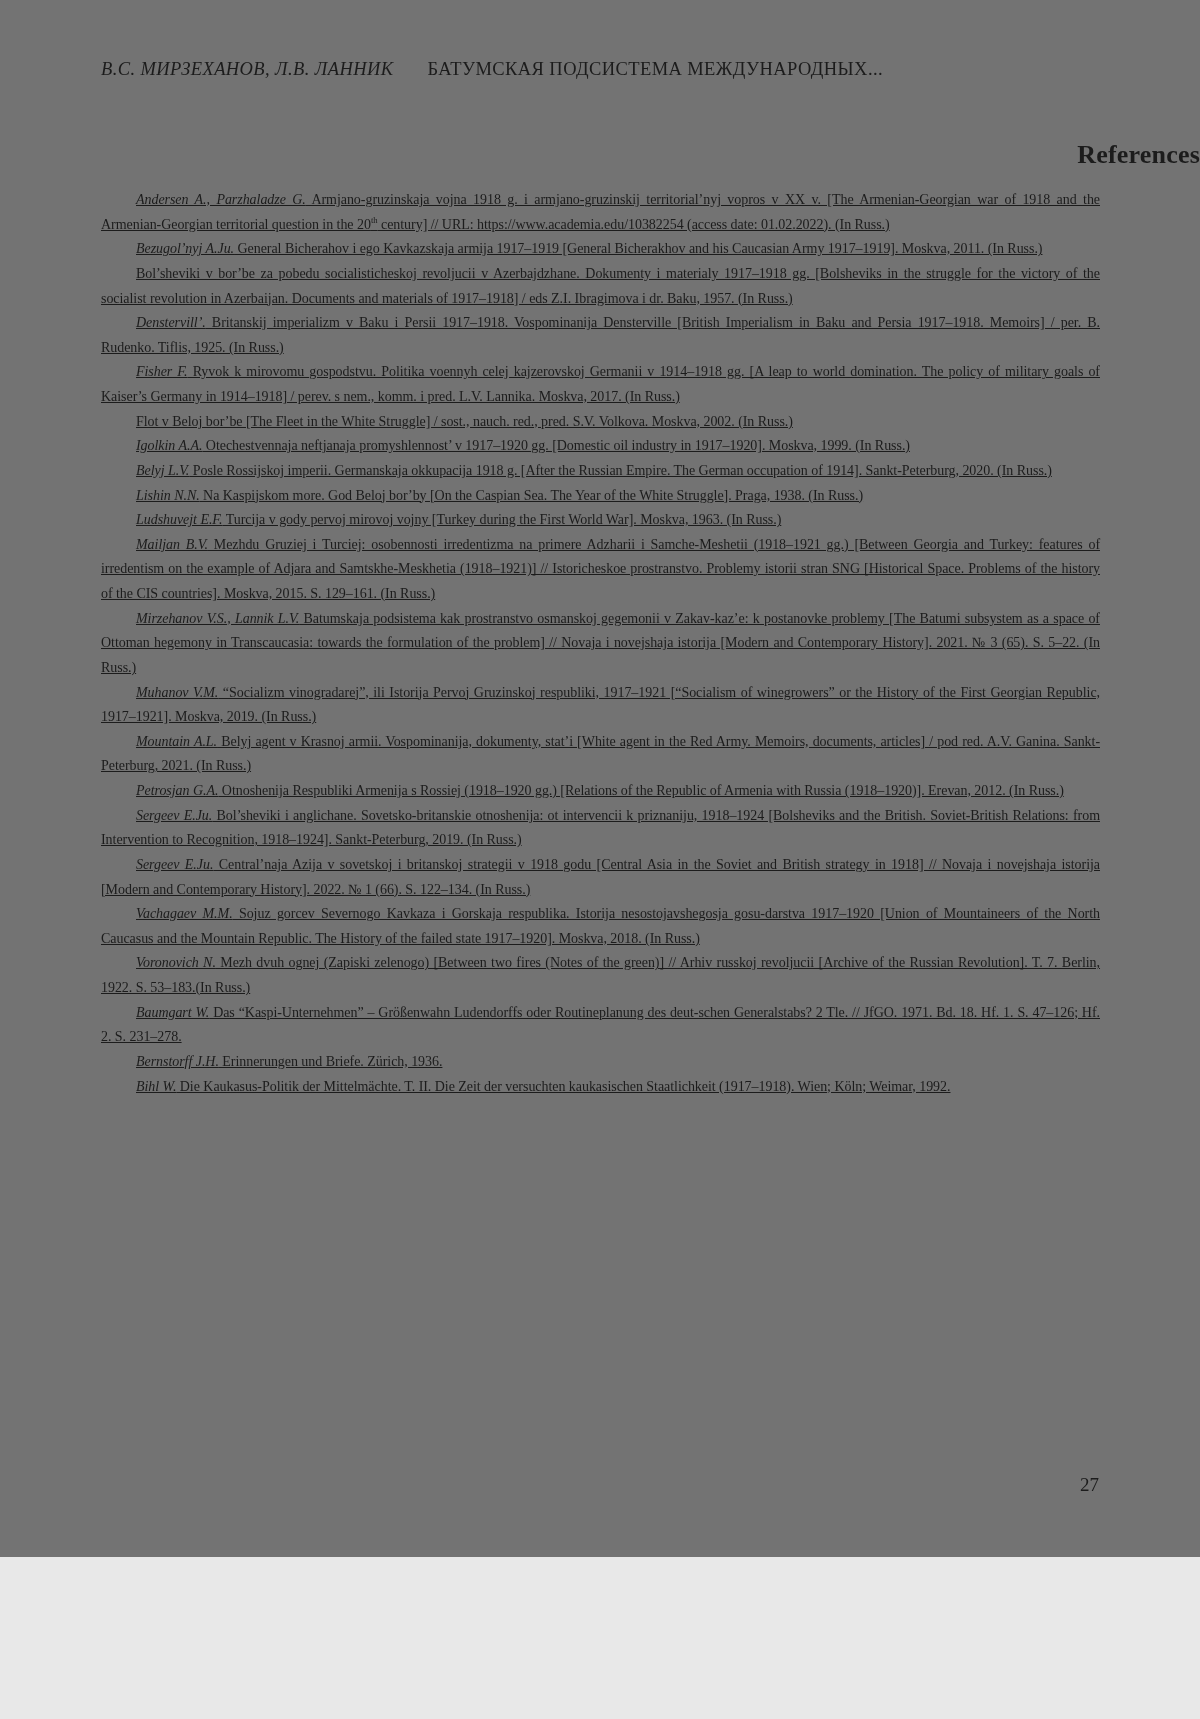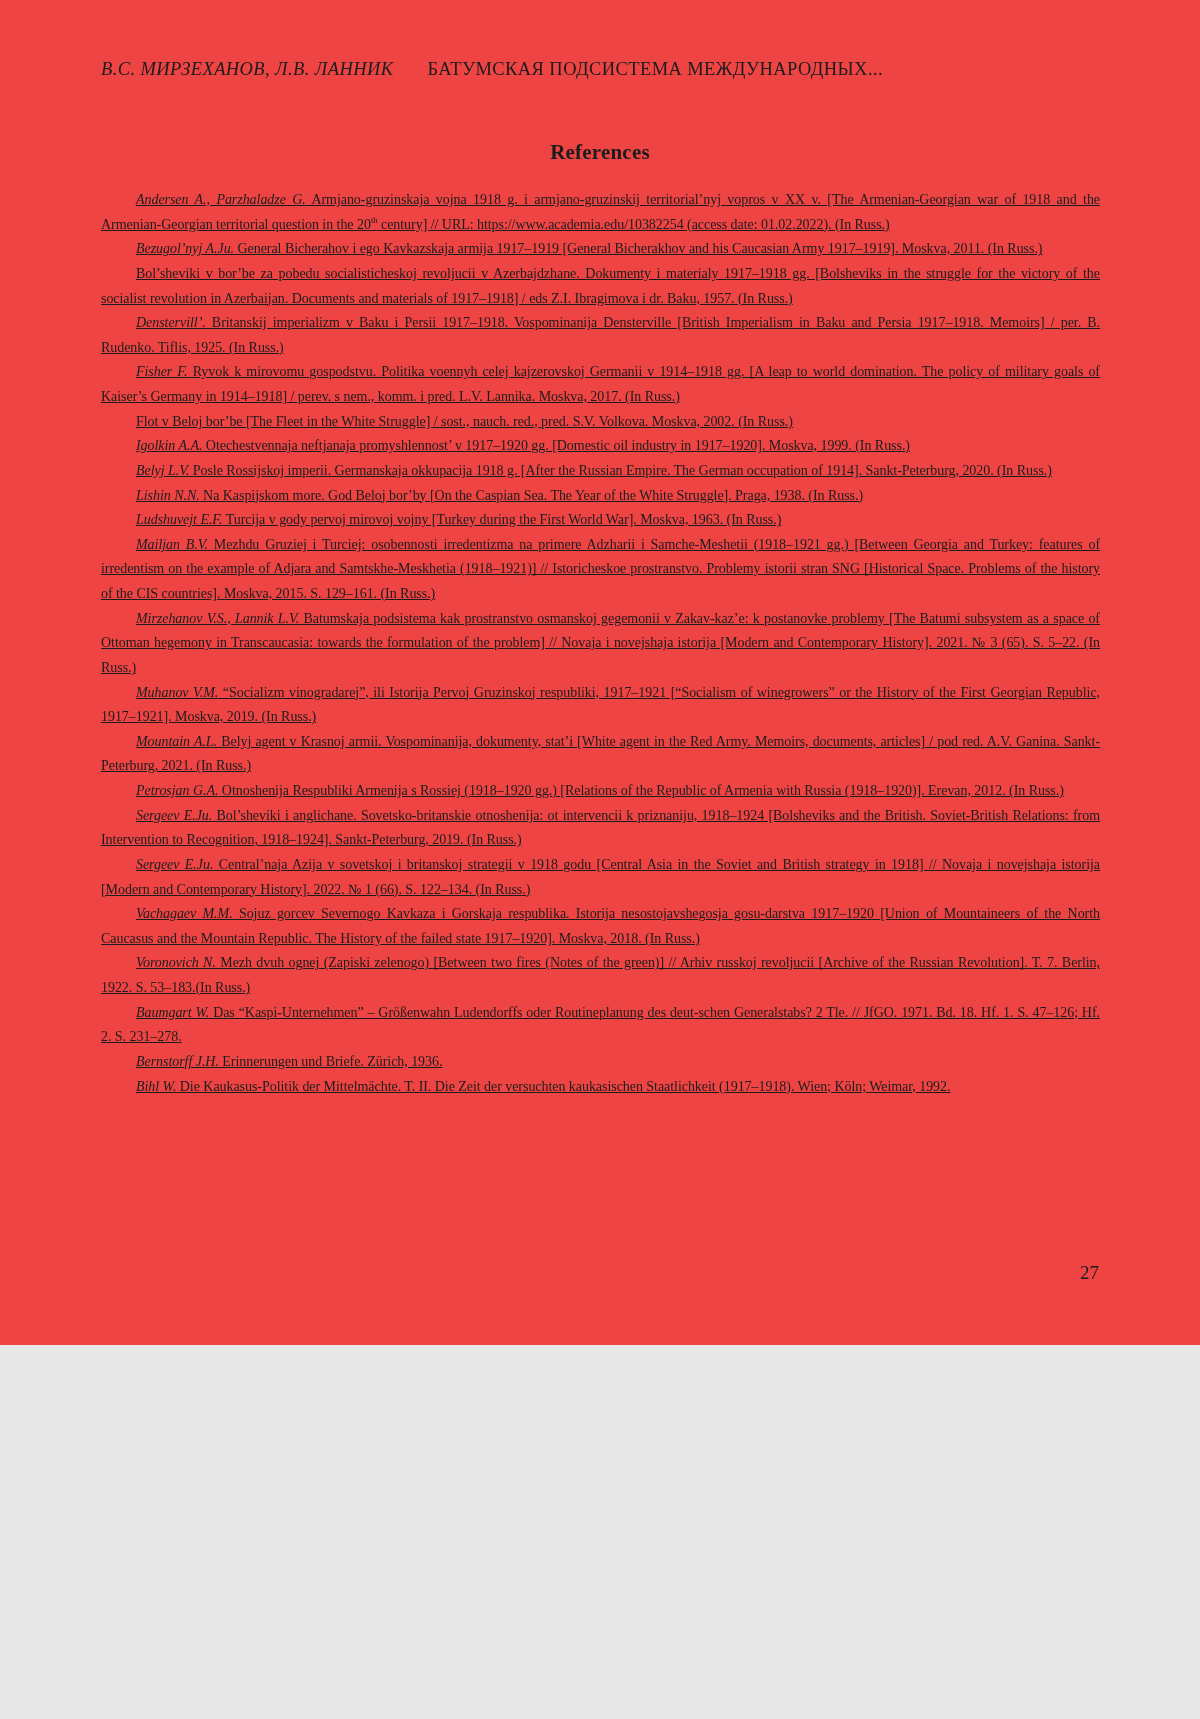--- a/index.html
+++ b/index.html
@@ -1,41 +1,41 @@
 <!DOCTYPE html>
 <html lang="en"><head>
 <meta charset="utf-8">
 <style>
   html,body { margin:0; padding:0; background:#e8e8e8; }
   .page {
     position:relative;
-    width:1200px; height:1345px;
+    width:1200px; height:1557px;
     margin:0 auto;
-    background:#ef4444;
+    background:#737373;
     color:#1c1c1c;
     font-family:"Liberation Serif", "DejaVu Serif", serif;
     overflow:hidden;
   }
   .running-head {
     position:absolute;
     top:59px; left:101px; right:100px;
     font-size:18.5px;
     letter-spacing:0.4px;
     white-space:nowrap;
     display:flex;
     align-items:baseline;
   }
   .running-head .authors { font-style:italic; }
   .running-head .gap { display:inline-block; width:34px; }
   .section-heading {
     position:absolute;
     top:140px; left:0; right:0;
     margin:0;
-    text-align:center;
-    font-size:21px;
+    text-align:right;
+    font-size:26px;
     font-weight:bold;
     letter-spacing:0.2px;
   }
   .refs {
     position:absolute;
     top:188px; left:101px; right:100px;
     font-size:14px;
     line-height:24.62px;
     text-align:justify;
     letter-spacing:-0.05px;

